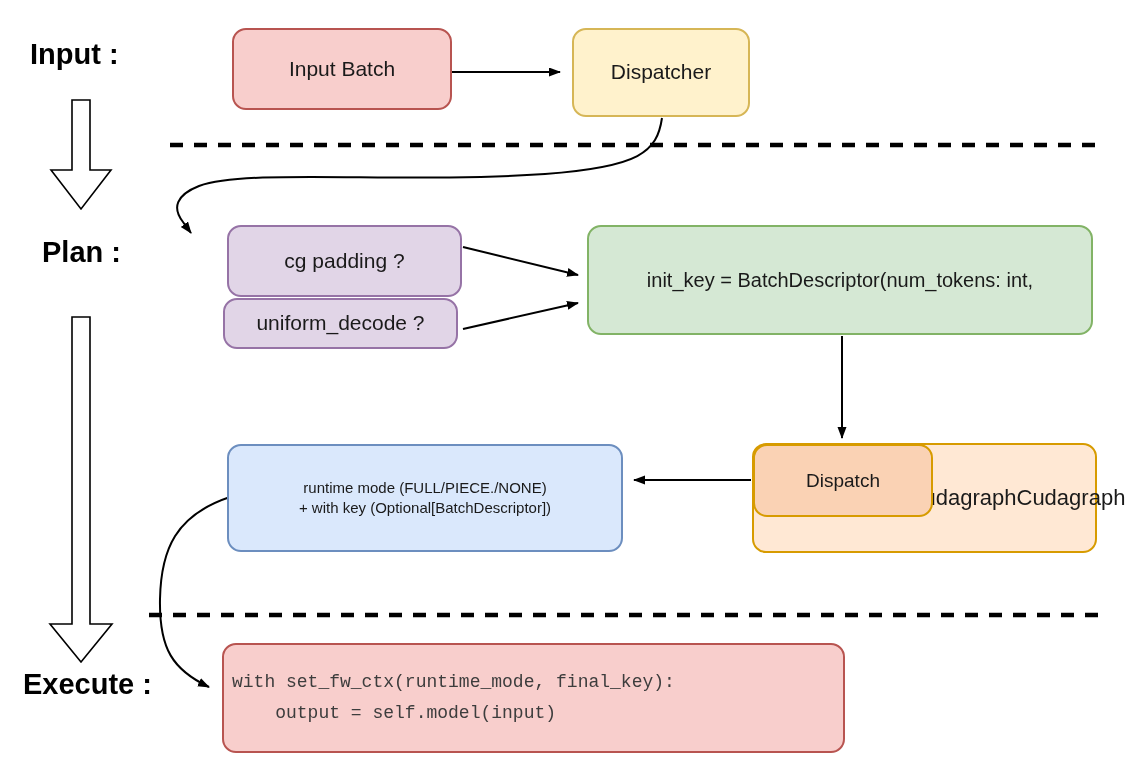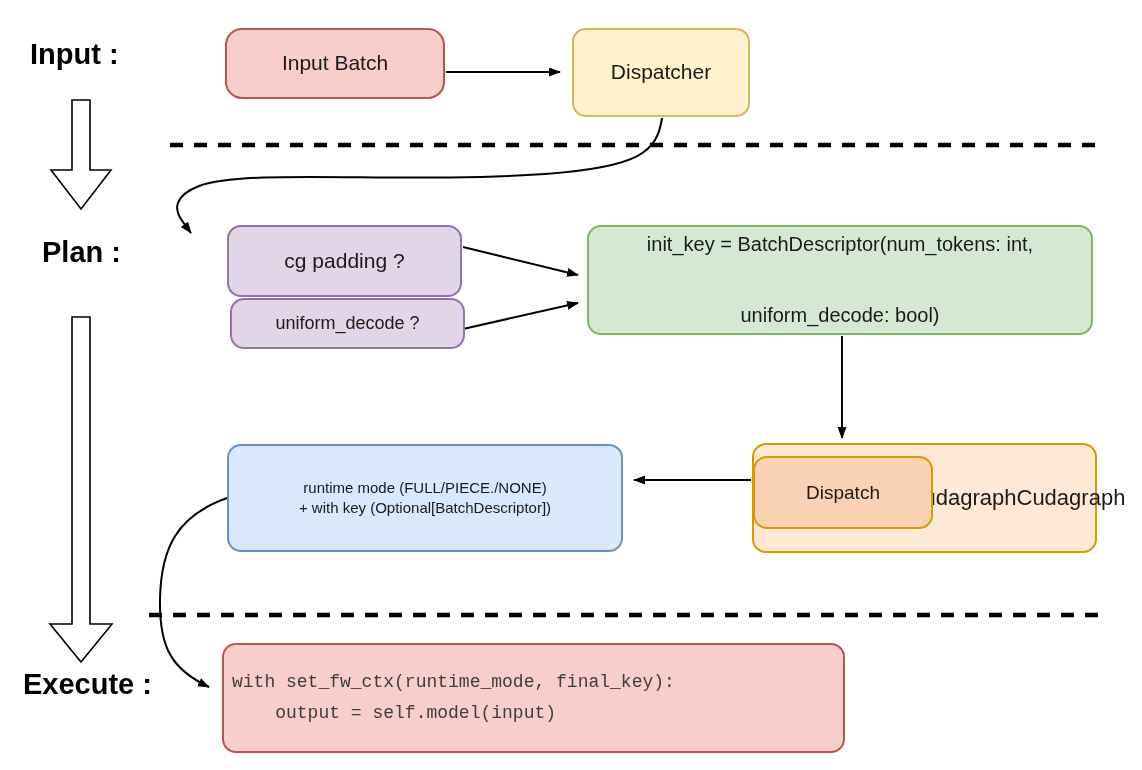--- a/index.html
+++ b/index.html
@@ -36,26 +36,26 @@
     text-align: center;
     line-height: 1.35;
   }
   .node .ln { white-space: pre; }
   .red    { background: #f8cecc; border: 2px solid #b85450; }
   .yellow { background: #fff2cc; border: 2px solid #d6b656; }
   .purple { background: #e1d5e7; border: 2px solid #9673a6; }
   .green  { background: #d5e8d4; border: 2px solid #82b366; gap: 44px; }
   .blue   { background: #dae8fc; border: 2px solid #6c8ebf; }
   .orange-outer { background: #ffe8d4; border: 2px solid #d79b00; }
-  .orange-inner { background: #fad2b4; border: 2px solid #d79b00; margin-top: 12px; }
+  .orange-inner { background: #fad2b4; border: 2px solid #d79b00; }
 
-  #node-input-batch    { left: 225px; top: 28px;  width: 220px; height: 71px;  font-size: 21px; border-radius: 17px; }
+  #node-input-batch    { left: 232px; top: 28px;  width: 220px; height: 82px;  font-size: 21px; }
   #node-preprocess     { left: 572px; top: 28px;  width: 178px; height: 89px;  font-size: 21px; }
   #node-cg-padding     { left: 227px; top: 208px; width: 235px; height: 72px;  font-size: 21px; margin-top: 17px; }
-  #node-uniform-decode { left: 230px; top: 298px; width: 235px; height: 51px;  font-size: 18px; }
+  #node-uniform-decode { left: 223px; top: 298px; width: 235px; height: 51px;  font-size: 21px; }
   #node-init-key       { left: 587px; top: 225px; width: 506px; height: 110px; font-size: 20px; }
   #node-cudagraph      { left: 752px; top: 443px; width: 345px; height: 110px; }
   #node-dispatch      { left: 753px; top: 444px; width: 180px; height: 73px;  font-size: 19px; z-index: 2; }
   #cudagraph-label {
     position: absolute;
     left: 185px; top: 0;
     width: 155px; height: 106px;
     display: flex; flex-direction: row;
     align-items: center; justify-content: center;
     font-size: 22px; line-height: 1.45;
@@ -123,21 +123,20 @@
   <div class="node purple" id="node-cg-padding">
     <span class="ln">cg padding ?</span>
   </div>
 
   <div class="node purple" id="node-uniform-decode">
     <span class="ln">uniform_decode ?</span>
   </div>
 
   <div class="node green" id="node-init-key">
     <span class="ln">init_key = BatchDescriptor(num_tokens: int,</span>
-    <span class="ln">uniform_decode: bool)</span>
   </div>
 
   <div class="node orange-outer" id="node-cudagraph">
     <div id="cudagraph-label">
       <span class="ln">Cudagraph</span>
       <span class="ln">Cudagraph</span>
     </div>
   </div>
 
   <div class="node orange-inner" id="node-dispatch">

